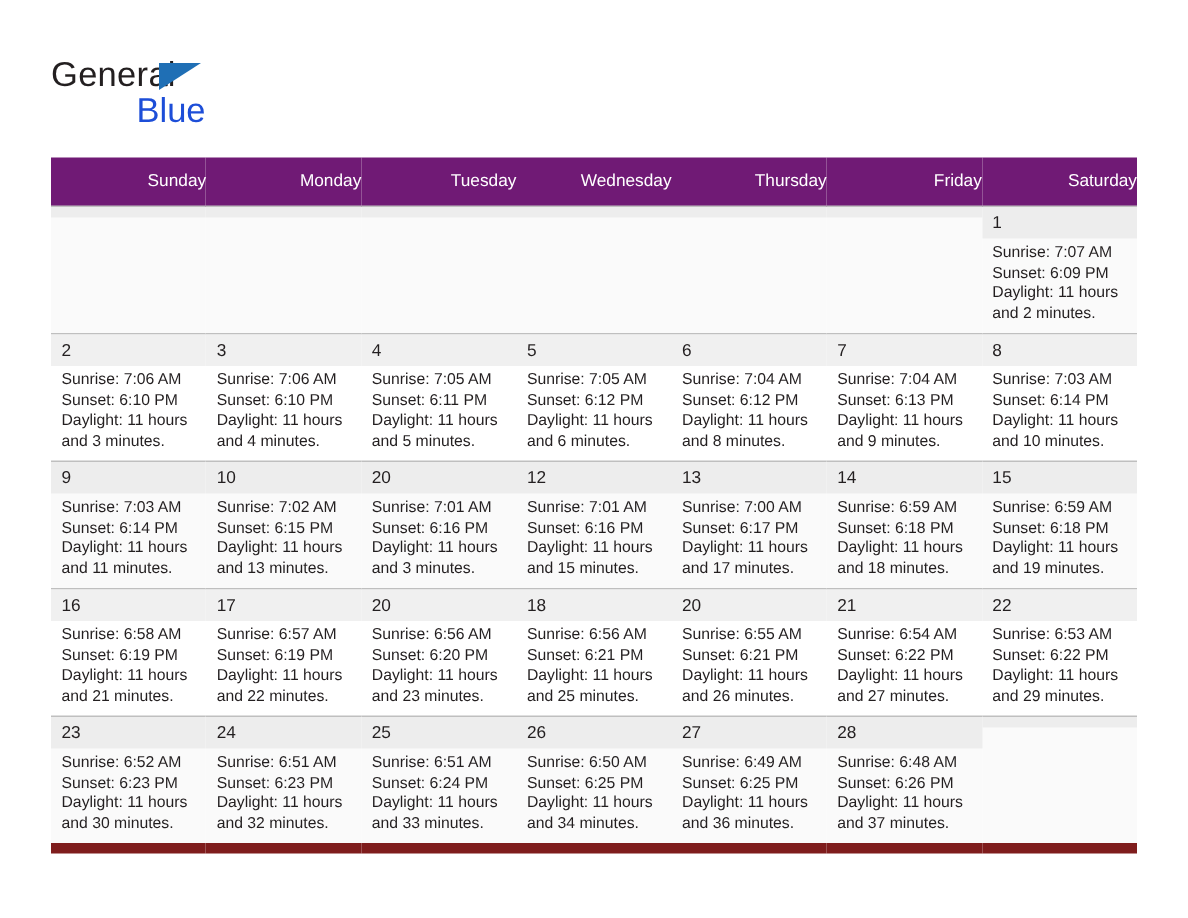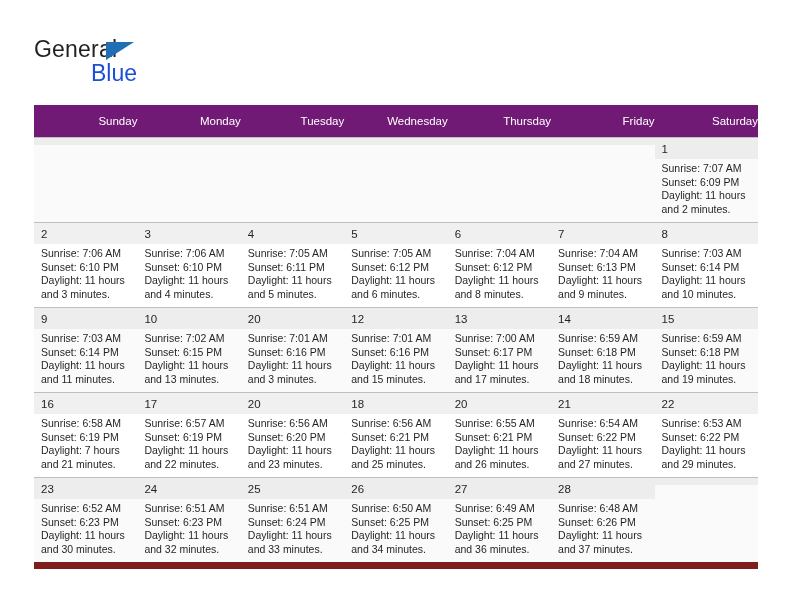--- a/index.html
+++ b/index.html
@@ -397,21 +397,21 @@
             </div>
           </td>
         </tr>
         <tr>
           <td>
             <div class="cell-inner">
               <span class="daynum">16</span>
               <div class="lines">
                 <div>Sunrise: 6:58 AM</div>
                 <div>Sunset: 6:19 PM</div>
-                <div class="wrap">Daylight: 7 hours and 21 minutes.</div>
+                <div class="wrap">Daylight: 11 hours and 21 minutes.</div>
               </div>
             </div>
           </td>
           <td>
             <div class="cell-inner">
               <span class="daynum">17</span>
               <div class="lines">
                 <div>Sunrise: 6:57 AM</div>
                 <div>Sunset: 6:19 PM</div>
                 <div class="wrap">Daylight: 11 hours and 22 minutes.</div>

